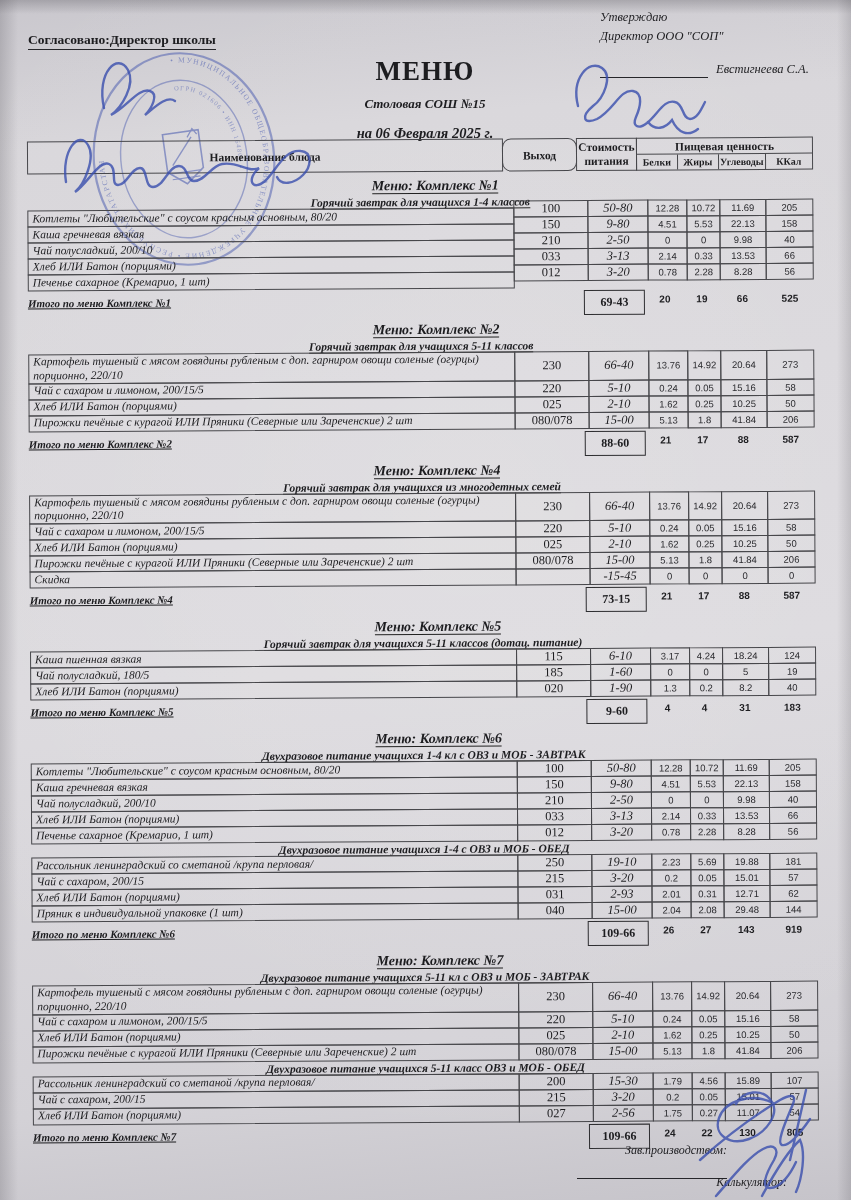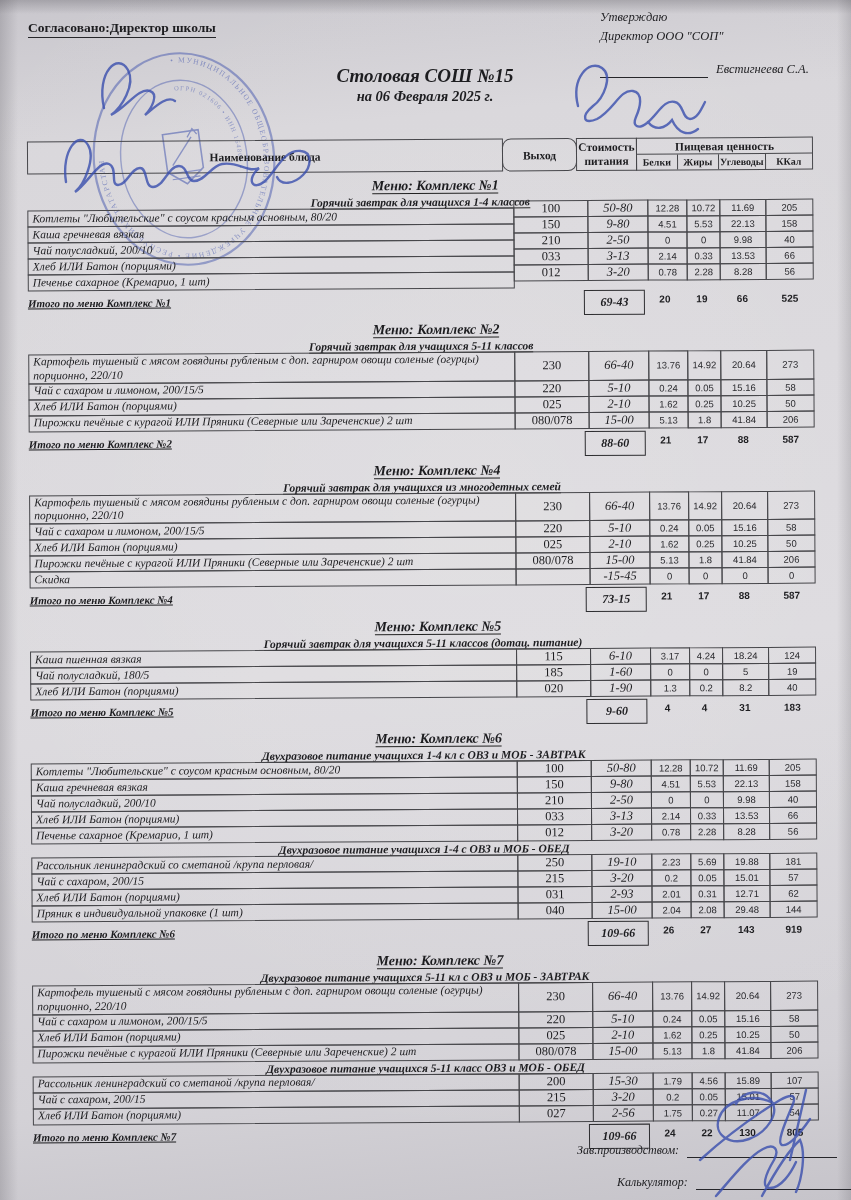--- a/index.html
+++ b/index.html
@@ -4,30 +4,30 @@
 <style>
   *{box-sizing:border-box;margin:0;padding:0}
   body{margin:0;background:#98969c;font-family:"Liberation Serif","DejaVu Serif",serif;}
   .page{position:relative;width:851px;height:1200px;margin:0 auto;overflow:hidden;color:#1d1d20;
     background:
       linear-gradient(180deg, rgba(70,68,75,.28) 0, rgba(70,68,75,0) 14px),
       linear-gradient(90deg, rgba(70,68,75,.22) 0, rgba(70,68,75,0) 18px),
       linear-gradient(270deg, rgba(70,68,75,.18) 0, rgba(70,68,75,0) 14px),
       radial-gradient(120% 85% at 55% 42%, rgba(255,255,255,.14), rgba(0,0,0,0) 65%),
       linear-gradient(175deg,#c9c7cd 0,#d8d6da 12%,#dcdade 55%,#d3d1d6 88%,#c6c4ca 100%);}
-  .agreed{position:absolute;top:20px;left:28px;font-weight:bold;font-size:13.5px;
+  .agreed{position:absolute;top:32px;left:28px;font-weight:bold;font-size:13.5px;
     border-bottom:1.6px solid #26262a;padding-bottom:1px;}
   .approve{position:absolute;top:8px;left:600px;font-style:italic;font-size:12.5px;line-height:1.5;}
   .approve .sigline{display:flex;align-items:flex-end;gap:8px;margin-top:14px;}
   .uline{display:inline-block;border-bottom:1.4px solid #26262a;height:13px;}
   .approve .uline{width:108px;}
   .titleblock{position:absolute;top:56px;left:120px;width:610px;text-align:center;}
   .doc-title{font-size:27px;font-weight:bold;letter-spacing:1px;}
-  .doc-subtitle{font-size:19px;font-weight:bold;font-style:italic;margin-top:9px;}
-  .doc-date{font-size:14.5px;font-weight:bold;font-style:italic;margin-top:1px;}
+  .doc-subtitle{font-size:13px;font-weight:bold;font-style:italic;margin-top:9px;}
+  .doc-date{font-size:14.5px;font-weight:bold;font-style:italic;margin-top:13px;}
   .content{position:absolute;top:139px;left:30px;width:786px;transform:rotate(-0.35deg);}
   .cell{border:1px solid #47474b;background:rgba(255,255,255,.03);}
   .thead{display:flex;font-weight:bold;font-size:11.5px;align-items:stretch;}
   .thead .cell{margin-left:-1px;}
   .th-name{flex:1;display:flex;align-items:center;justify-content:center;height:33px;margin-left:0!important;}
   .th-out{width:75px;display:flex;align-items:center;justify-content:center;border-radius:9px;}
   .th-cost{width:61px;display:flex;flex-direction:column;align-items:center;justify-content:center;line-height:1.2;}
   .th-nutr{width:177px;display:flex;flex-direction:column;}
   .th-n-top{height:16px;display:flex;align-items:center;justify-content:center;border-bottom:1px solid #47474b;}
   .th-n-sub{display:flex;flex:1;font-weight:bold;font-size:10px;}
@@ -45,23 +45,23 @@
   .v-out{width:75px;font-size:12.5px;}
   .v-cost{width:61px;font-style:italic;font-size:12.5px;}
   .nut{font-family:"Liberation Sans","DejaVu Sans",sans-serif;font-size:9.5px;color:#2a2a2e;}
   .v-b{width:40px}.v-f{width:34px}.v-u{width:47px}.v-k{width:48px}
   .stagger .cg{position:relative;top:-7px;}
   .trow{display:flex;margin-top:2px;min-height:22px;margin-bottom:2px;}
   .t-label{flex:1;font-weight:bold;font-style:italic;font-size:11px;text-decoration:underline;padding-top:4px;}
   .t-out{width:75px;}
   .t-cost{width:61px;}
   .t-cost .box{width:61px;height:25px;border:1.6px solid #2e2e31;display:flex;align-items:center;justify-content:center;
-    font-weight:bold;font-style:italic;font-size:12px;}
+    font-weight:bold;font-size:12px;}
   .t-val{font-family:"Liberation Sans","DejaVu Sans",sans-serif;font-weight:bold;font-size:10px;text-align:center;padding-top:4px;}
-  .footer-line{position:absolute;font-style:italic;font-size:12px;display:flex;align-items:flex-end;gap:8px;}
+  .footer-line{position:absolute;font-style:italic;font-size:12px;display:flex;align-items:flex-end;gap:8px;flex-direction:column;}
   .f1{top:1143px;left:577px;}
   .f2{top:1175px;left:617px;}
   .f1 .uline{width:150px;}
   .f2 .uline{width:170px;}
   .stamp{position:absolute;top:46px;left:86px;pointer-events:none;}
   .sigs{position:absolute;top:0;left:0;width:851px;height:1200px;pointer-events:none;}
 </style>
 </head>
 <body>
 
@@ -72,20 +72,21 @@
   <div class="approve">
     <div>Утверждаю</div>
     <div>Директор ООО "СОП"</div>
     <div class="sigline">
       <span class="uline"></span>
       <span>Евстигнеева С.А.</span>
     </div>
   </div>
 
   <div class="titleblock">
+    <div class="doc-title">МЕНЮ</div>
     <div class="doc-subtitle">Столовая СОШ №15</div>
     <div class="doc-date">на 06 Февраля 2025 г.</div>
   </div>
 
   <svg class="stamp" width="196" height="226" viewBox="0 0 196 226">
     <g transform="rotate(-8 98 113)">
       <ellipse cx="98" cy="113" rx="90" ry="106" fill="none" stroke="#4456ae" stroke-width="2.2" opacity="0.5"></ellipse>
       <ellipse cx="98" cy="113" rx="63" ry="79" fill="none" stroke="#4456ae" stroke-width="1.4" opacity="0.45"></ellipse>
       <path id="stampOuterPath" d="M 98 16 A 80 96 0 1 1 97.9 16" fill="none"></path>
       <path id="stampInnerPath" d="M 98 44 A 54 70 0 1 1 97.9 44" fill="none"></path>

